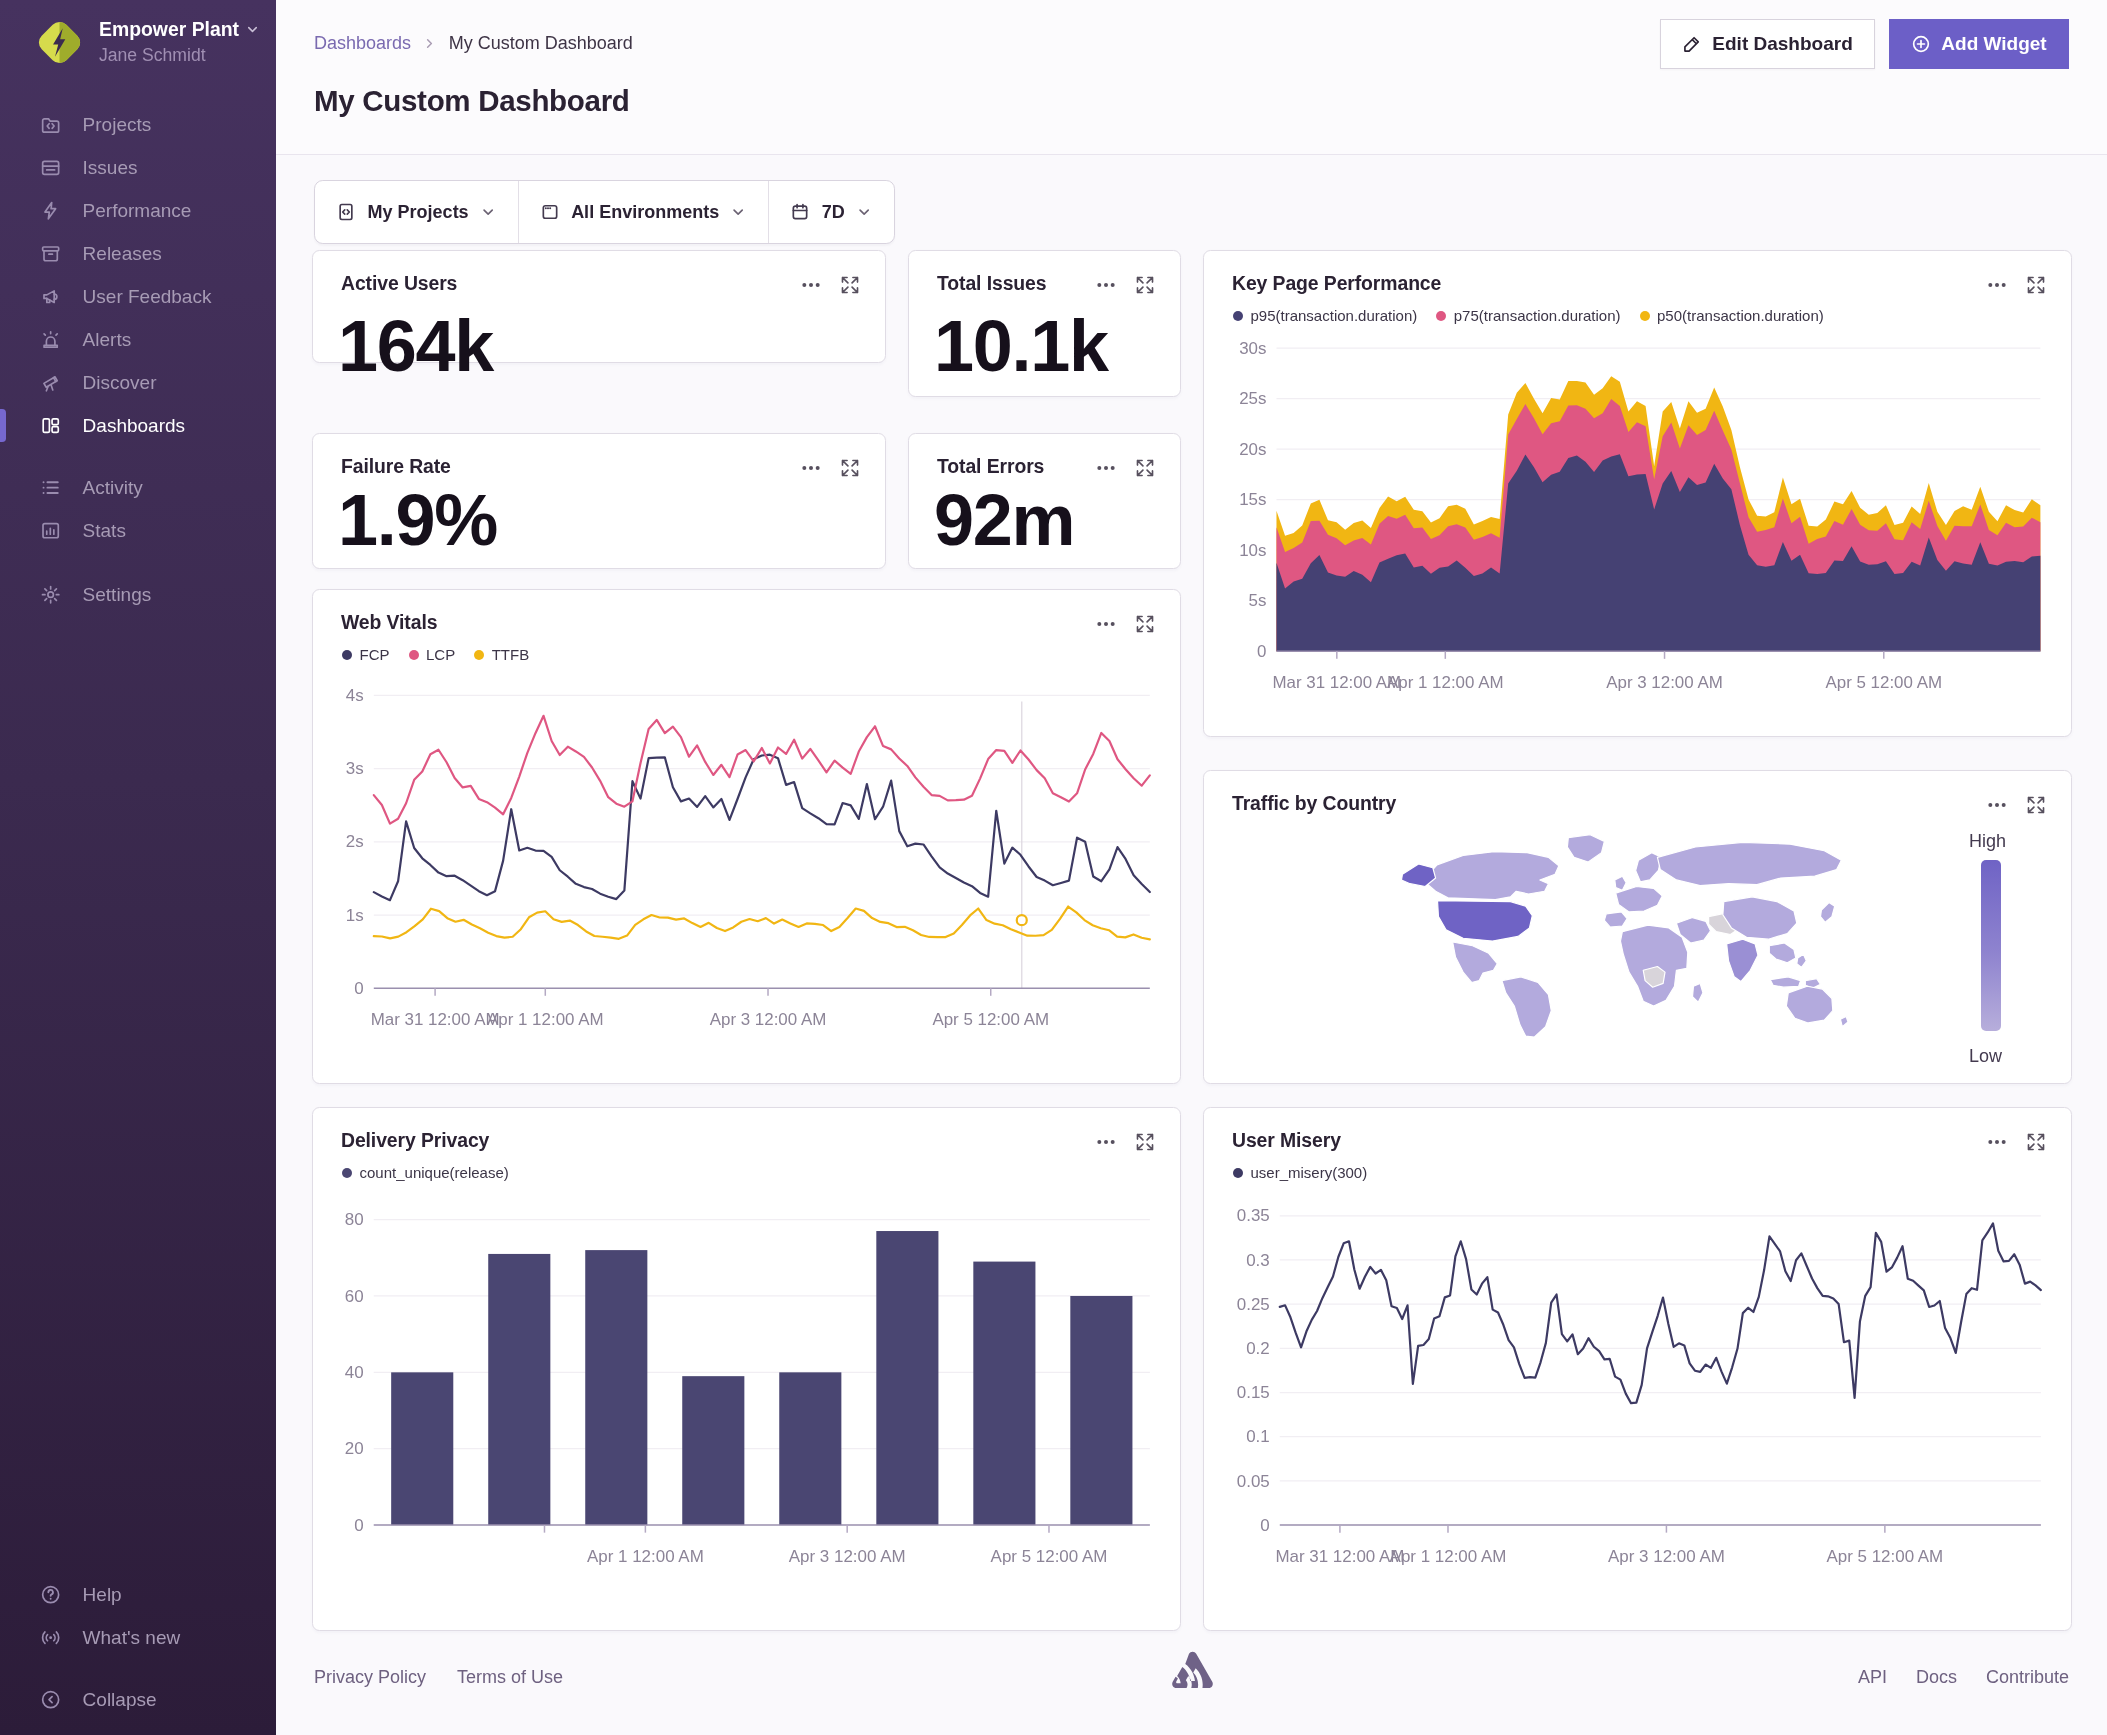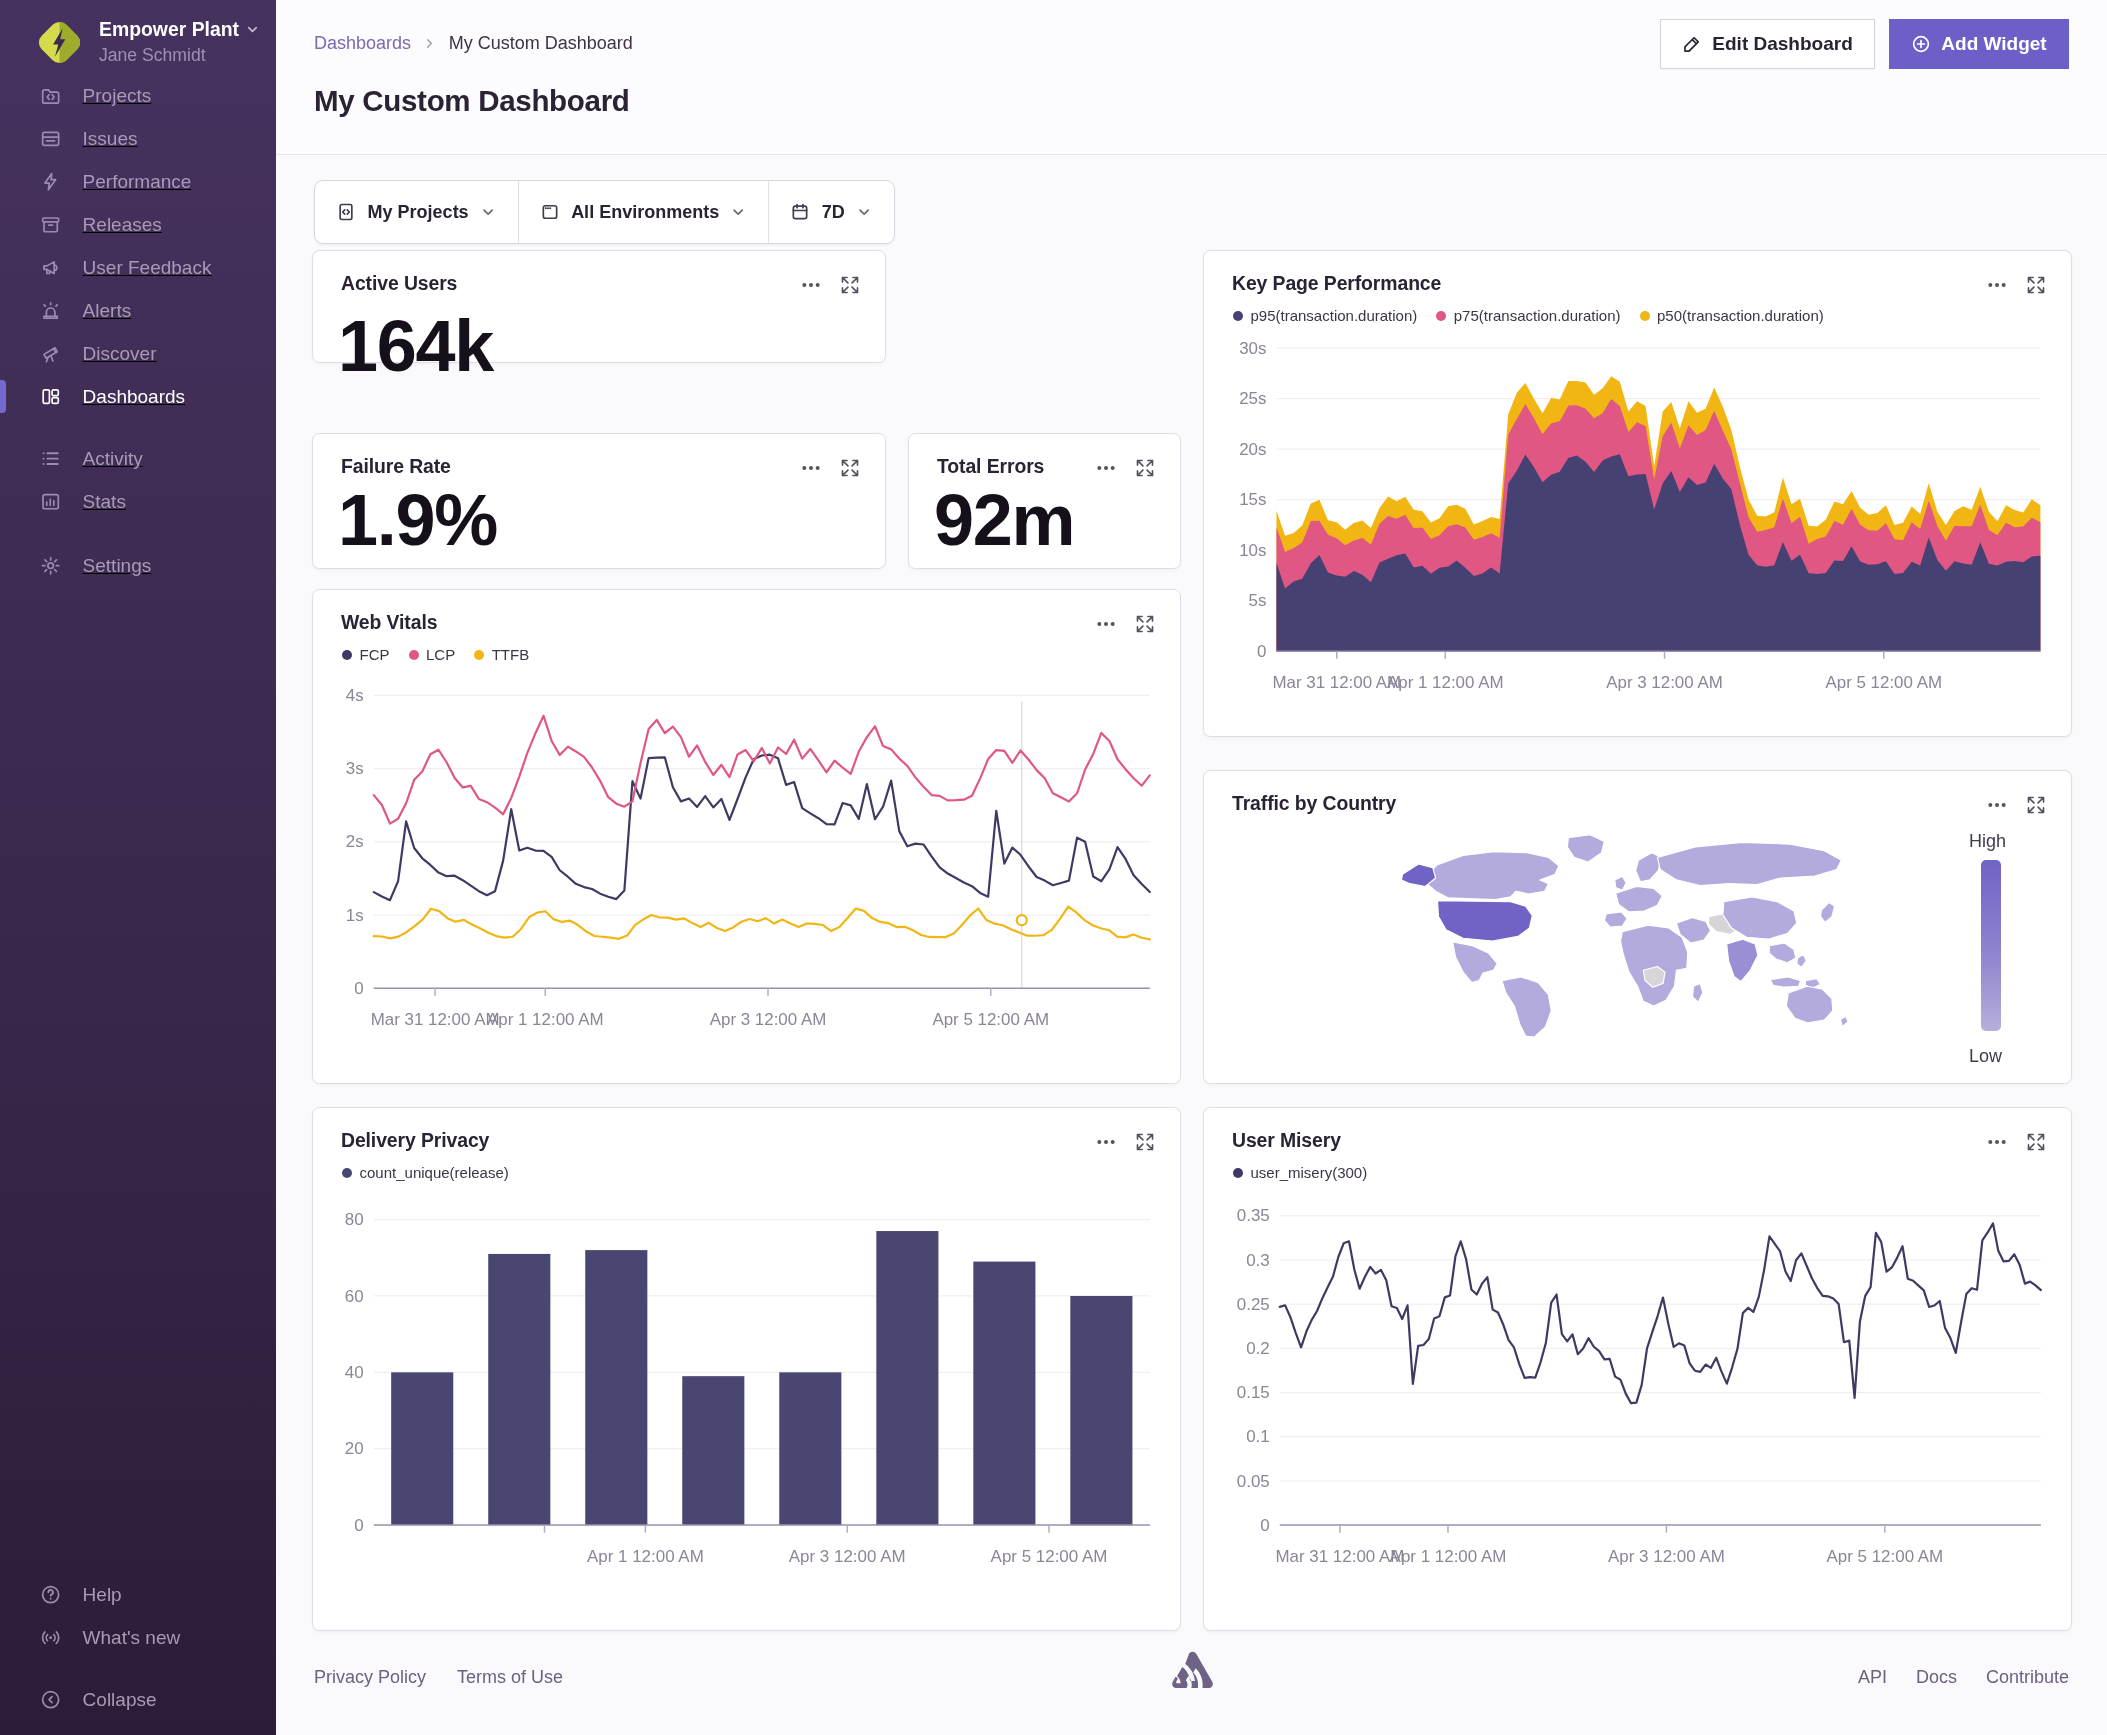--- a/index.html
+++ b/index.html
@@ -12,21 +12,21 @@
   body{font-family:"Liberation Sans", sans-serif; background:#FAF9FC; position:relative;}
   .page{position:absolute; inset:0; width:2108px; height:1735px;}
 
   
   .sidebar{position:absolute; left:0; top:0; width:276px; height:1735px;
     background:linear-gradient(180deg,var(--sidebar-top) 0%, var(--sidebar-mid) 45%, var(--sidebar-bot) 100%);}
   .org{position:absolute; left:35px; top:17.6px; display:flex; align-items:center; gap:15px;}
   .org-logo{width:49px; height:49px;}
   .org-name{color:#fff; font-size:19.4px; font-weight:700; display:flex; align-items:center; gap:6.3px; white-space:nowrap;}
   .org-user{color:#A08FB3; font-size:17.6px; margin-top:3.8px;}
-  .nav{position:absolute; left:0; top:74px; width:304px;text-decoration:underline;}
+  .nav{position:absolute; left:0; top:103px; width:304px;}
   .nav-item{position:relative; height:43px; display:flex; align-items:center; gap:21.3px; padding-left:40px; cursor:pointer;}
   .nav-item .ic{width:21.3px; height:21.3px; color:#9A8CAF; flex:0 0 auto;}
   .nav-item .lbl{color:#A79BB5; font-size:19px;}
   .nav-item.active .lbl{color:#fff; font-weight:400;}
   .nav-item.active .ic{color:#fff;}
   .nav-item.active::before{content:""; position:absolute; left:0; top:5px; width:5.6px; height:33px; border-radius:0 3.8px 3.8px 0; background:#7668cf;}
   .nav-item.gap-sm{margin-top:19px;}
   .nav-item.gap-md{margin-top:21.3px;}
   .nav-bottom{position:absolute; left:0; bottom:0; width:276px;}
   .nav-bottom .nav-item{height:43px;}
@@ -365,20 +365,32 @@
       <div class="card-title">Active Users</div>
       <div class="card-icons">
           <svg class="wic" viewBox="0 0 24 24">
             <use href="#i-ellipsis"></use>
           </svg>
           <svg class="wic" viewBox="0 0 24 24">
             <use href="#i-expand"></use>
           </svg>
         </div>
       <div class="big-num">164k</div>
+    </div>
+    <div class="card" style="left:632px; top:250px; width:273px; height:147px;">
+      <div class="card-title">Total Issues</div>
+      <div class="card-icons">
+          <svg class="wic" viewBox="0 0 24 24">
+            <use href="#i-ellipsis"></use>
+          </svg>
+          <svg class="wic" viewBox="0 0 24 24">
+            <use href="#i-expand"></use>
+          </svg>
+        </div>
+      <div class="big-num">10.1k</div>
     </div>
     <div class="card" style="left:36px; top:433px; width:574px; height:136px;">
       <div class="card-title">Failure Rate</div>
       <div class="card-icons">
           <svg class="wic" viewBox="0 0 24 24">
             <use href="#i-ellipsis"></use>
           </svg>
           <svg class="wic" viewBox="0 0 24 24">
             <use href="#i-expand"></use>
           </svg>

